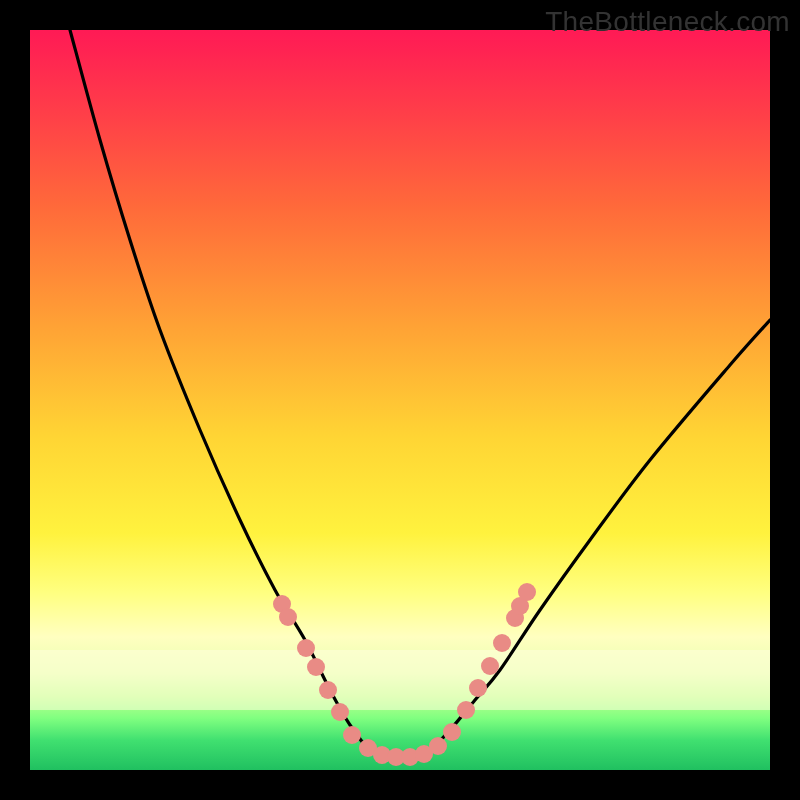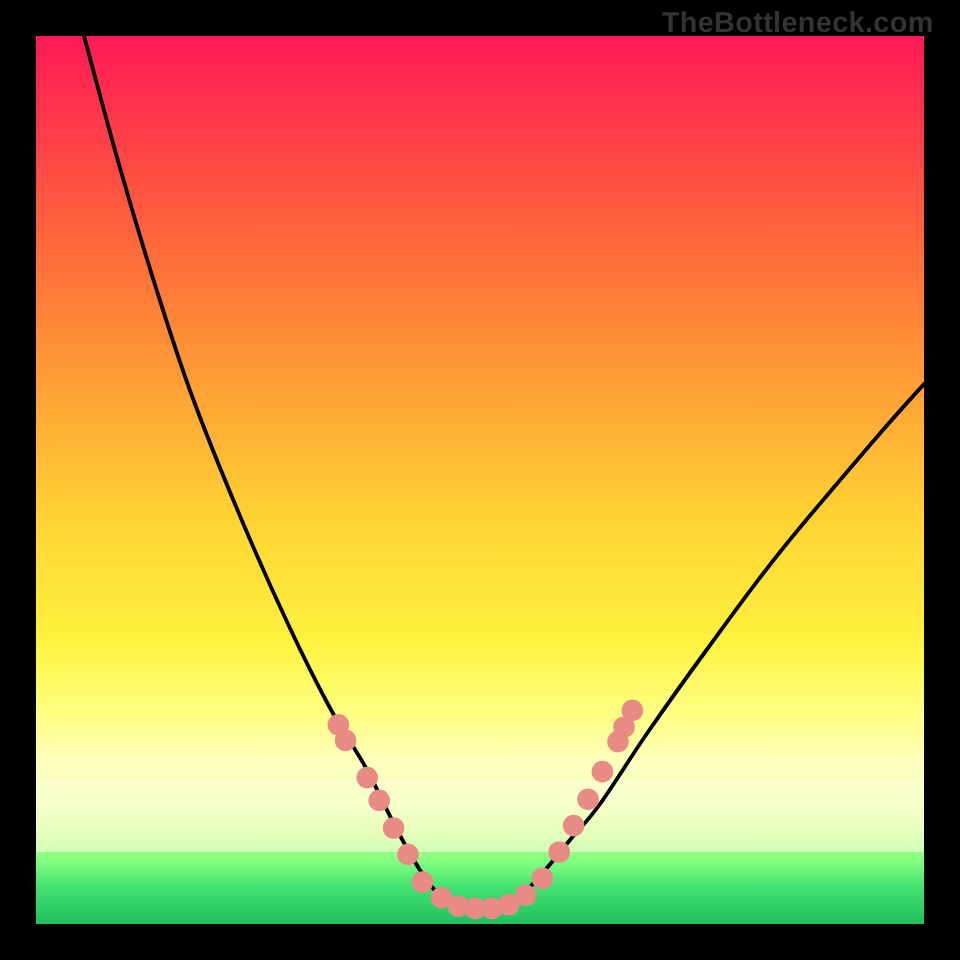--- a/index.html
+++ b/index.html
@@ -46,24 +46,24 @@
     left: 0;
     right: 0;
     height: 60px;
     bottom: 60px;
     background: rgba(255, 255, 220, 0.55);
     pointer-events: none;
   }
   .watermark {
     position: absolute;
     top: 6px;
-    right: 22px;
+    right: 10px;
     color: #333;
-    font-size: 24px;
-    font-weight: 700;
+    font-size: 28px;
+    font-weight: 400;
     letter-spacing: 0.3px;
     pointer-events: none;
     user-select: none;
   }
   svg.curve {
     position: absolute;
     left: 0;
     top: 0;
     width: 740px;
     height: 740px;

